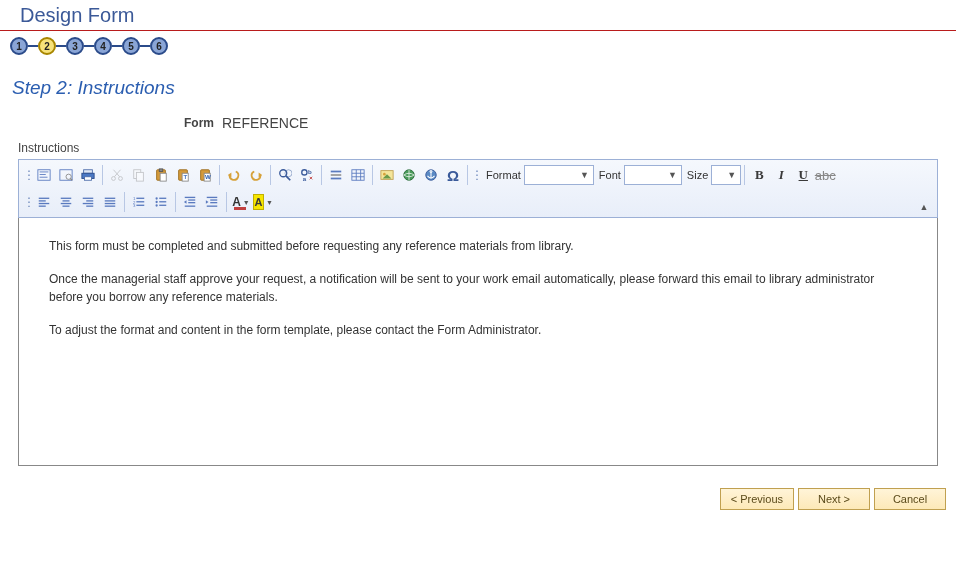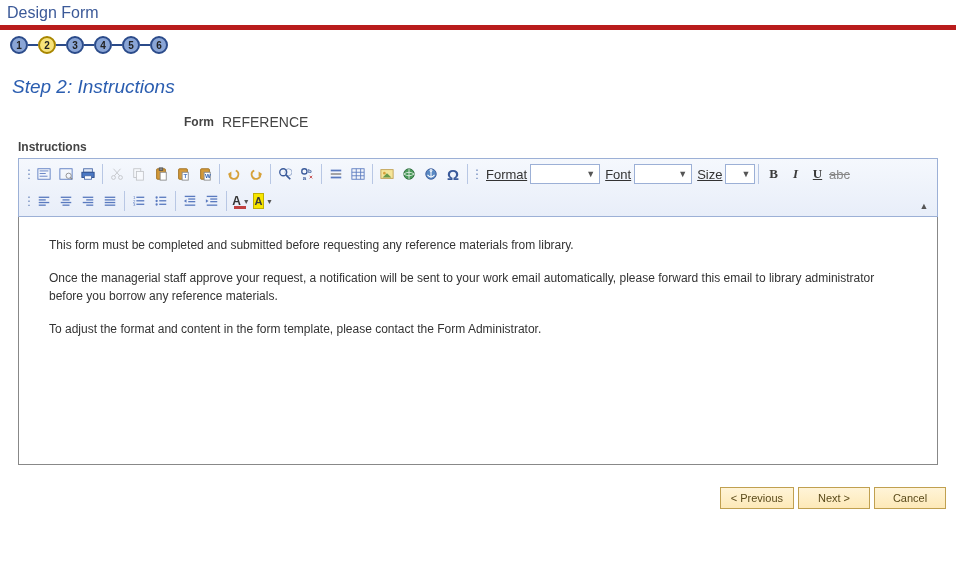--- a/index.html
+++ b/index.html
@@ -7,23 +7,23 @@
     margin: 0;
     padding: 0;
     font-family: Arial, Helvetica, sans-serif;
     font-size: 12px;
     color: #333;
     background: #fff;
     width: 956px;
   }
   .page-title {
     color: #3b5998;
-    font-size: 16px;
-    padding: 4px 10px 3px 7px;
-    border-bottom: 5px solid #b91c1c;
+    font-size: 20px;
+    padding: 4px 10px 3px 20px;
+    border-bottom: 1px solid #b91c1c;
   }
   .stepper {
     display: flex;
     align-items: center;
     padding: 6px 10px 4px 10px;
   }
   .step-circle {
     width: 18px;
     height: 18px;
     border-radius: 50%;
@@ -63,21 +63,21 @@
     font-weight: bold;
     color: #444;
     padding-right: 8px;
     font-size: 12px;
   }
   .form-value {
     font-size: 14px;
     color: #444;
   }
   .section-label {
-    font-weight: bold;
+    font-weight: normal;
     color: #444;
     padding: 0 0 4px 18px;
     font-size: 12px;
   }
   .editor-wrap {
     margin: 0 18px;
   }
   .toolbar {
     border: 1px solid #9cb0d6;
     background: linear-gradient(#f5f8fd, #e8eef9);
@@ -118,24 +118,23 @@
     color: #3a3a3a;
   }
   .tbtn.disabled { opacity: 0.45; cursor: default; }
   .sep {
     width: 1px;
     height: 20px;
     background: #b8c7e4;
     margin: 0 3px;
   }
   .combo-label {
-    font-size: 13px;
+    font-size: 11px;
     color: #333;
     margin: 0 3px 0 5px;
-    text-decoration: underline;
   }
   .combo {
     height: 20px;
     border: 1px solid #9cb0d6;
     background: #fff;
     display: inline-flex;
     align-items: center;
     padding: 0 4px;
     font-size: 11px;
     cursor: pointer;

